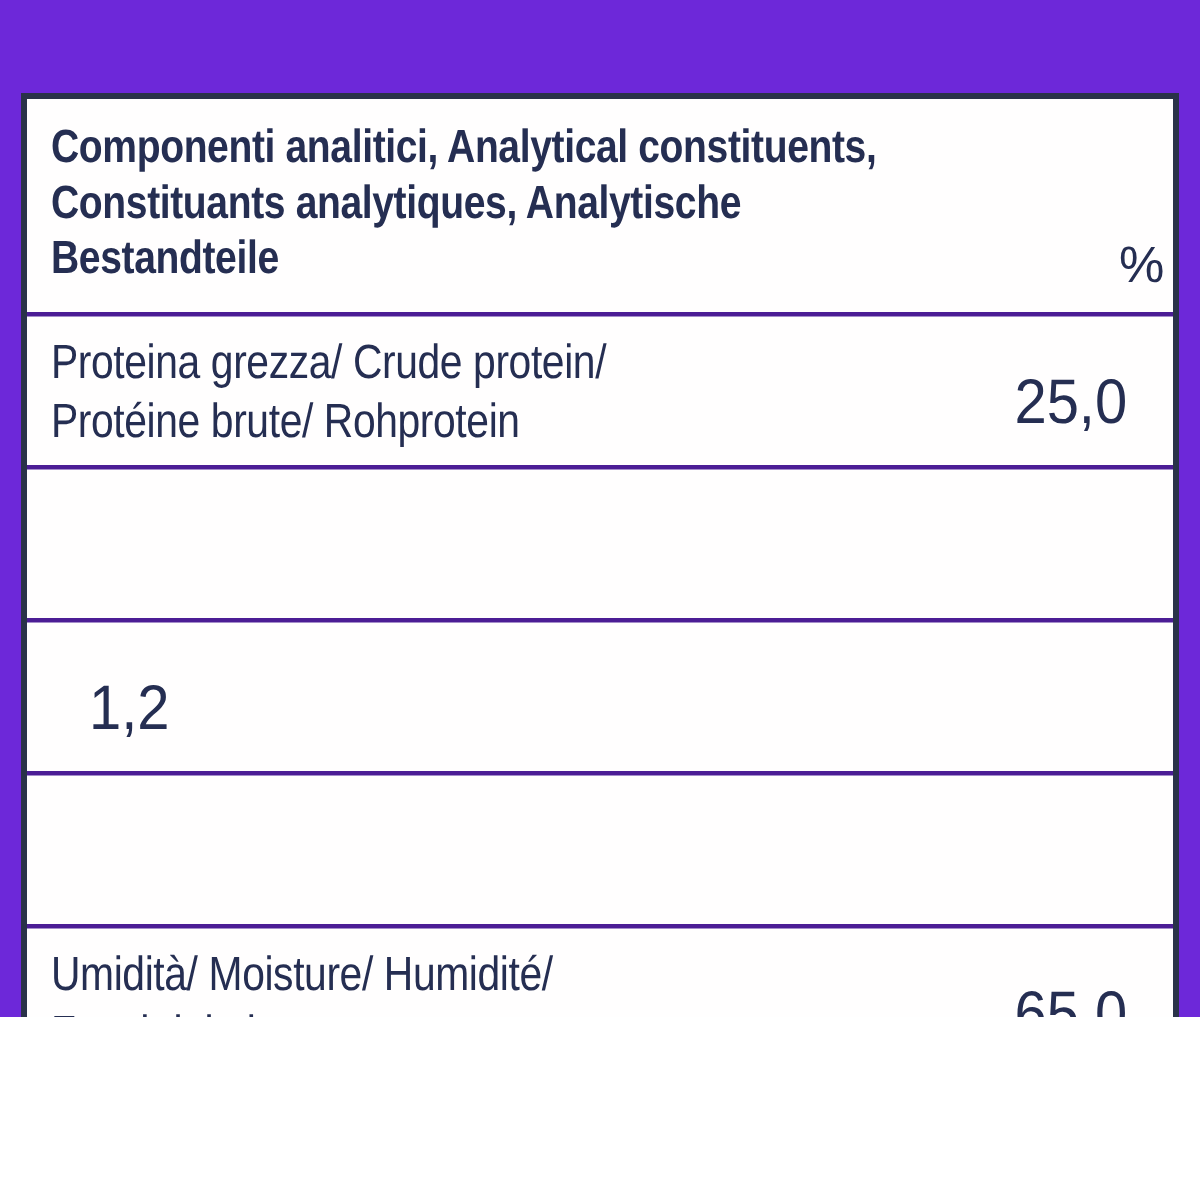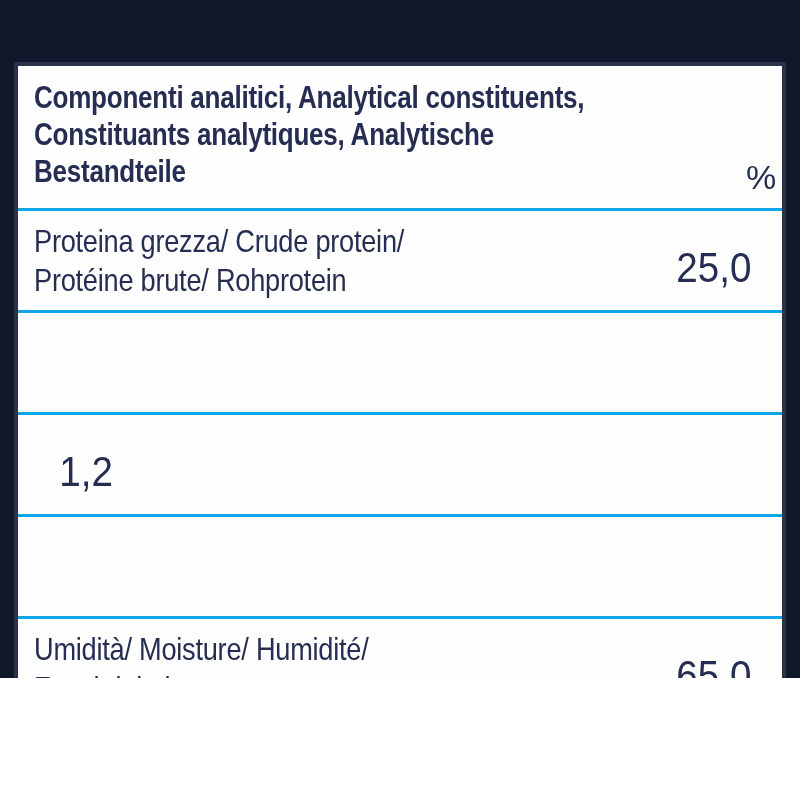--- a/index.html
+++ b/index.html
@@ -5,21 +5,21 @@
   html, body {
     margin: 0;
     padding: 0;
     background: #ffffff;
     font-family: "Liberation Sans", "DejaVu Sans", sans-serif;
   }
   .page {
     position: relative;
     width: 800px;
     height: 678px;
-    background: #0f172a;
+    background: #6d28d9;
     overflow: hidden;
   }
   .nutrition-table {
     position: absolute;
     left: 14px;
     top: 62px;
     width: 772px;
     height: 660px;
     box-sizing: border-box;
     border: 4px solid #2a3249;
@@ -27,21 +27,21 @@
     display: flex;
     flex-direction: column;
   }
   .row {
     display: flex;
     flex-direction: row;
     box-sizing: border-box;
   }
   .row.data-row {
     flex: 1;
-    border-top: 3px solid #0ea5e9;
+    border-top: 3px solid #4c1d95;
   }
   .row.header-row {
     height: 142px;
     flex: none;
   }
   .cell-label {
     flex: 1;
     box-sizing: border-box;
     padding: 11px 4px 0 16px;
     color: #252e52;

